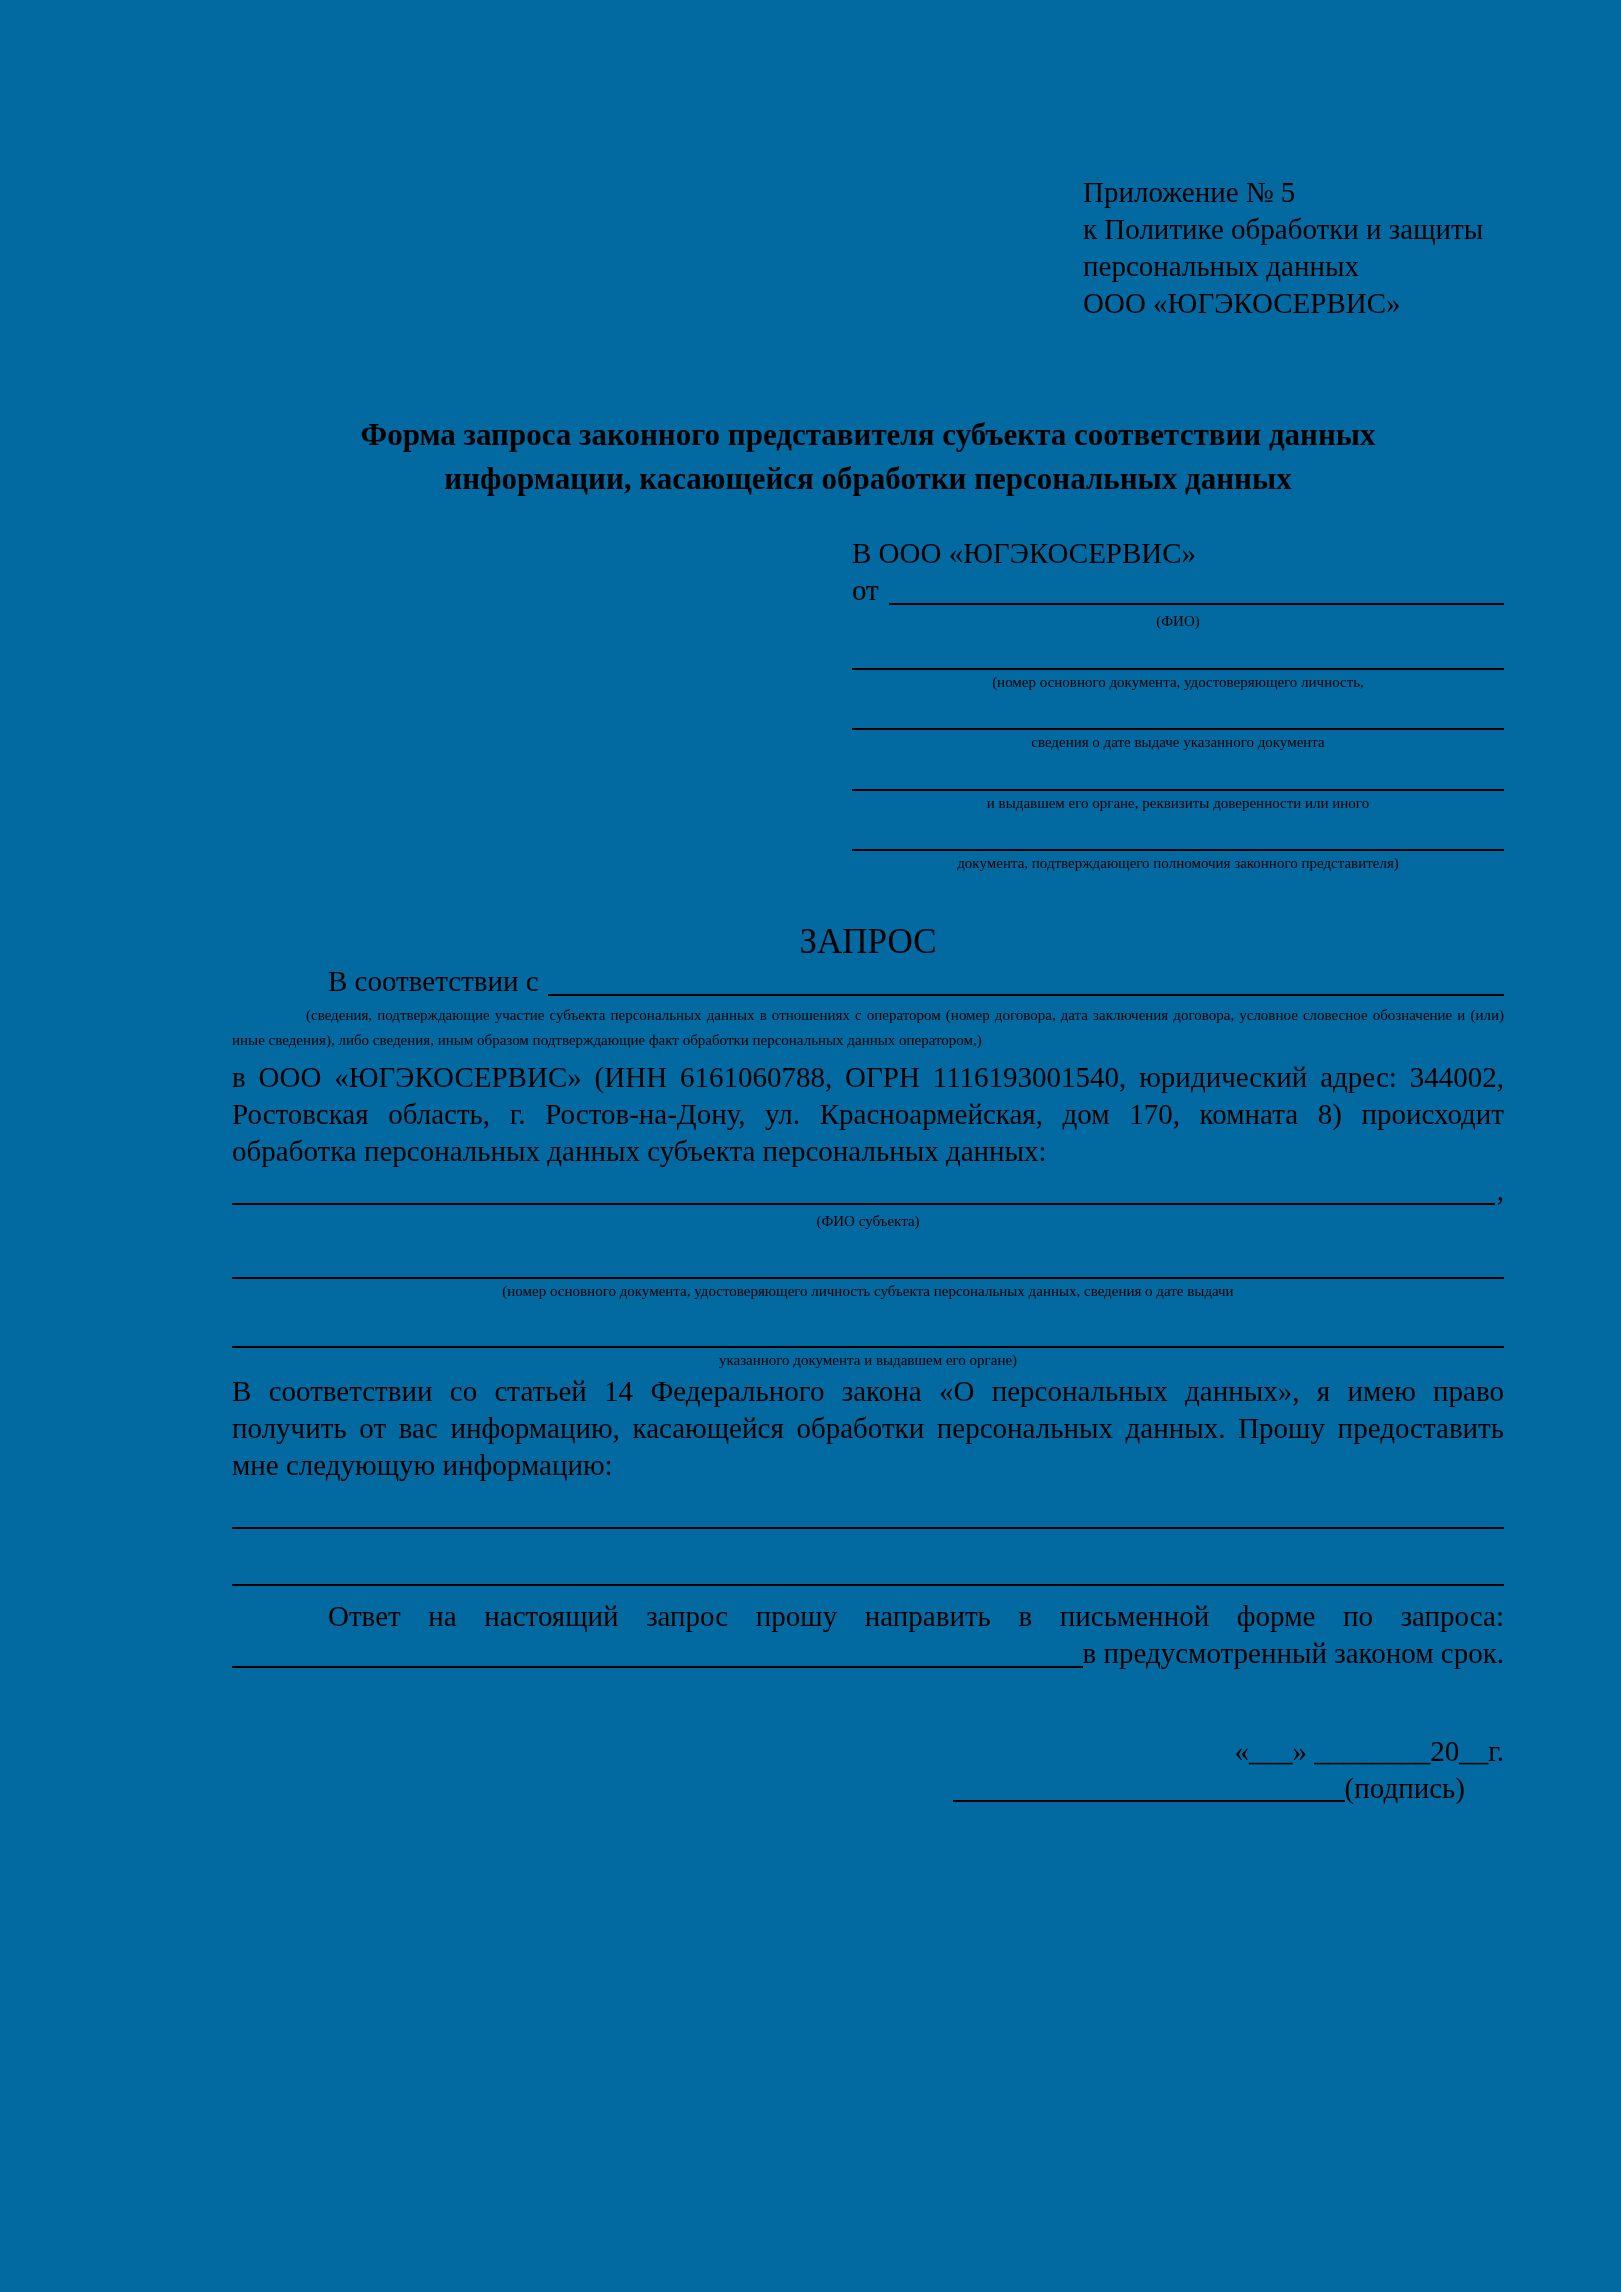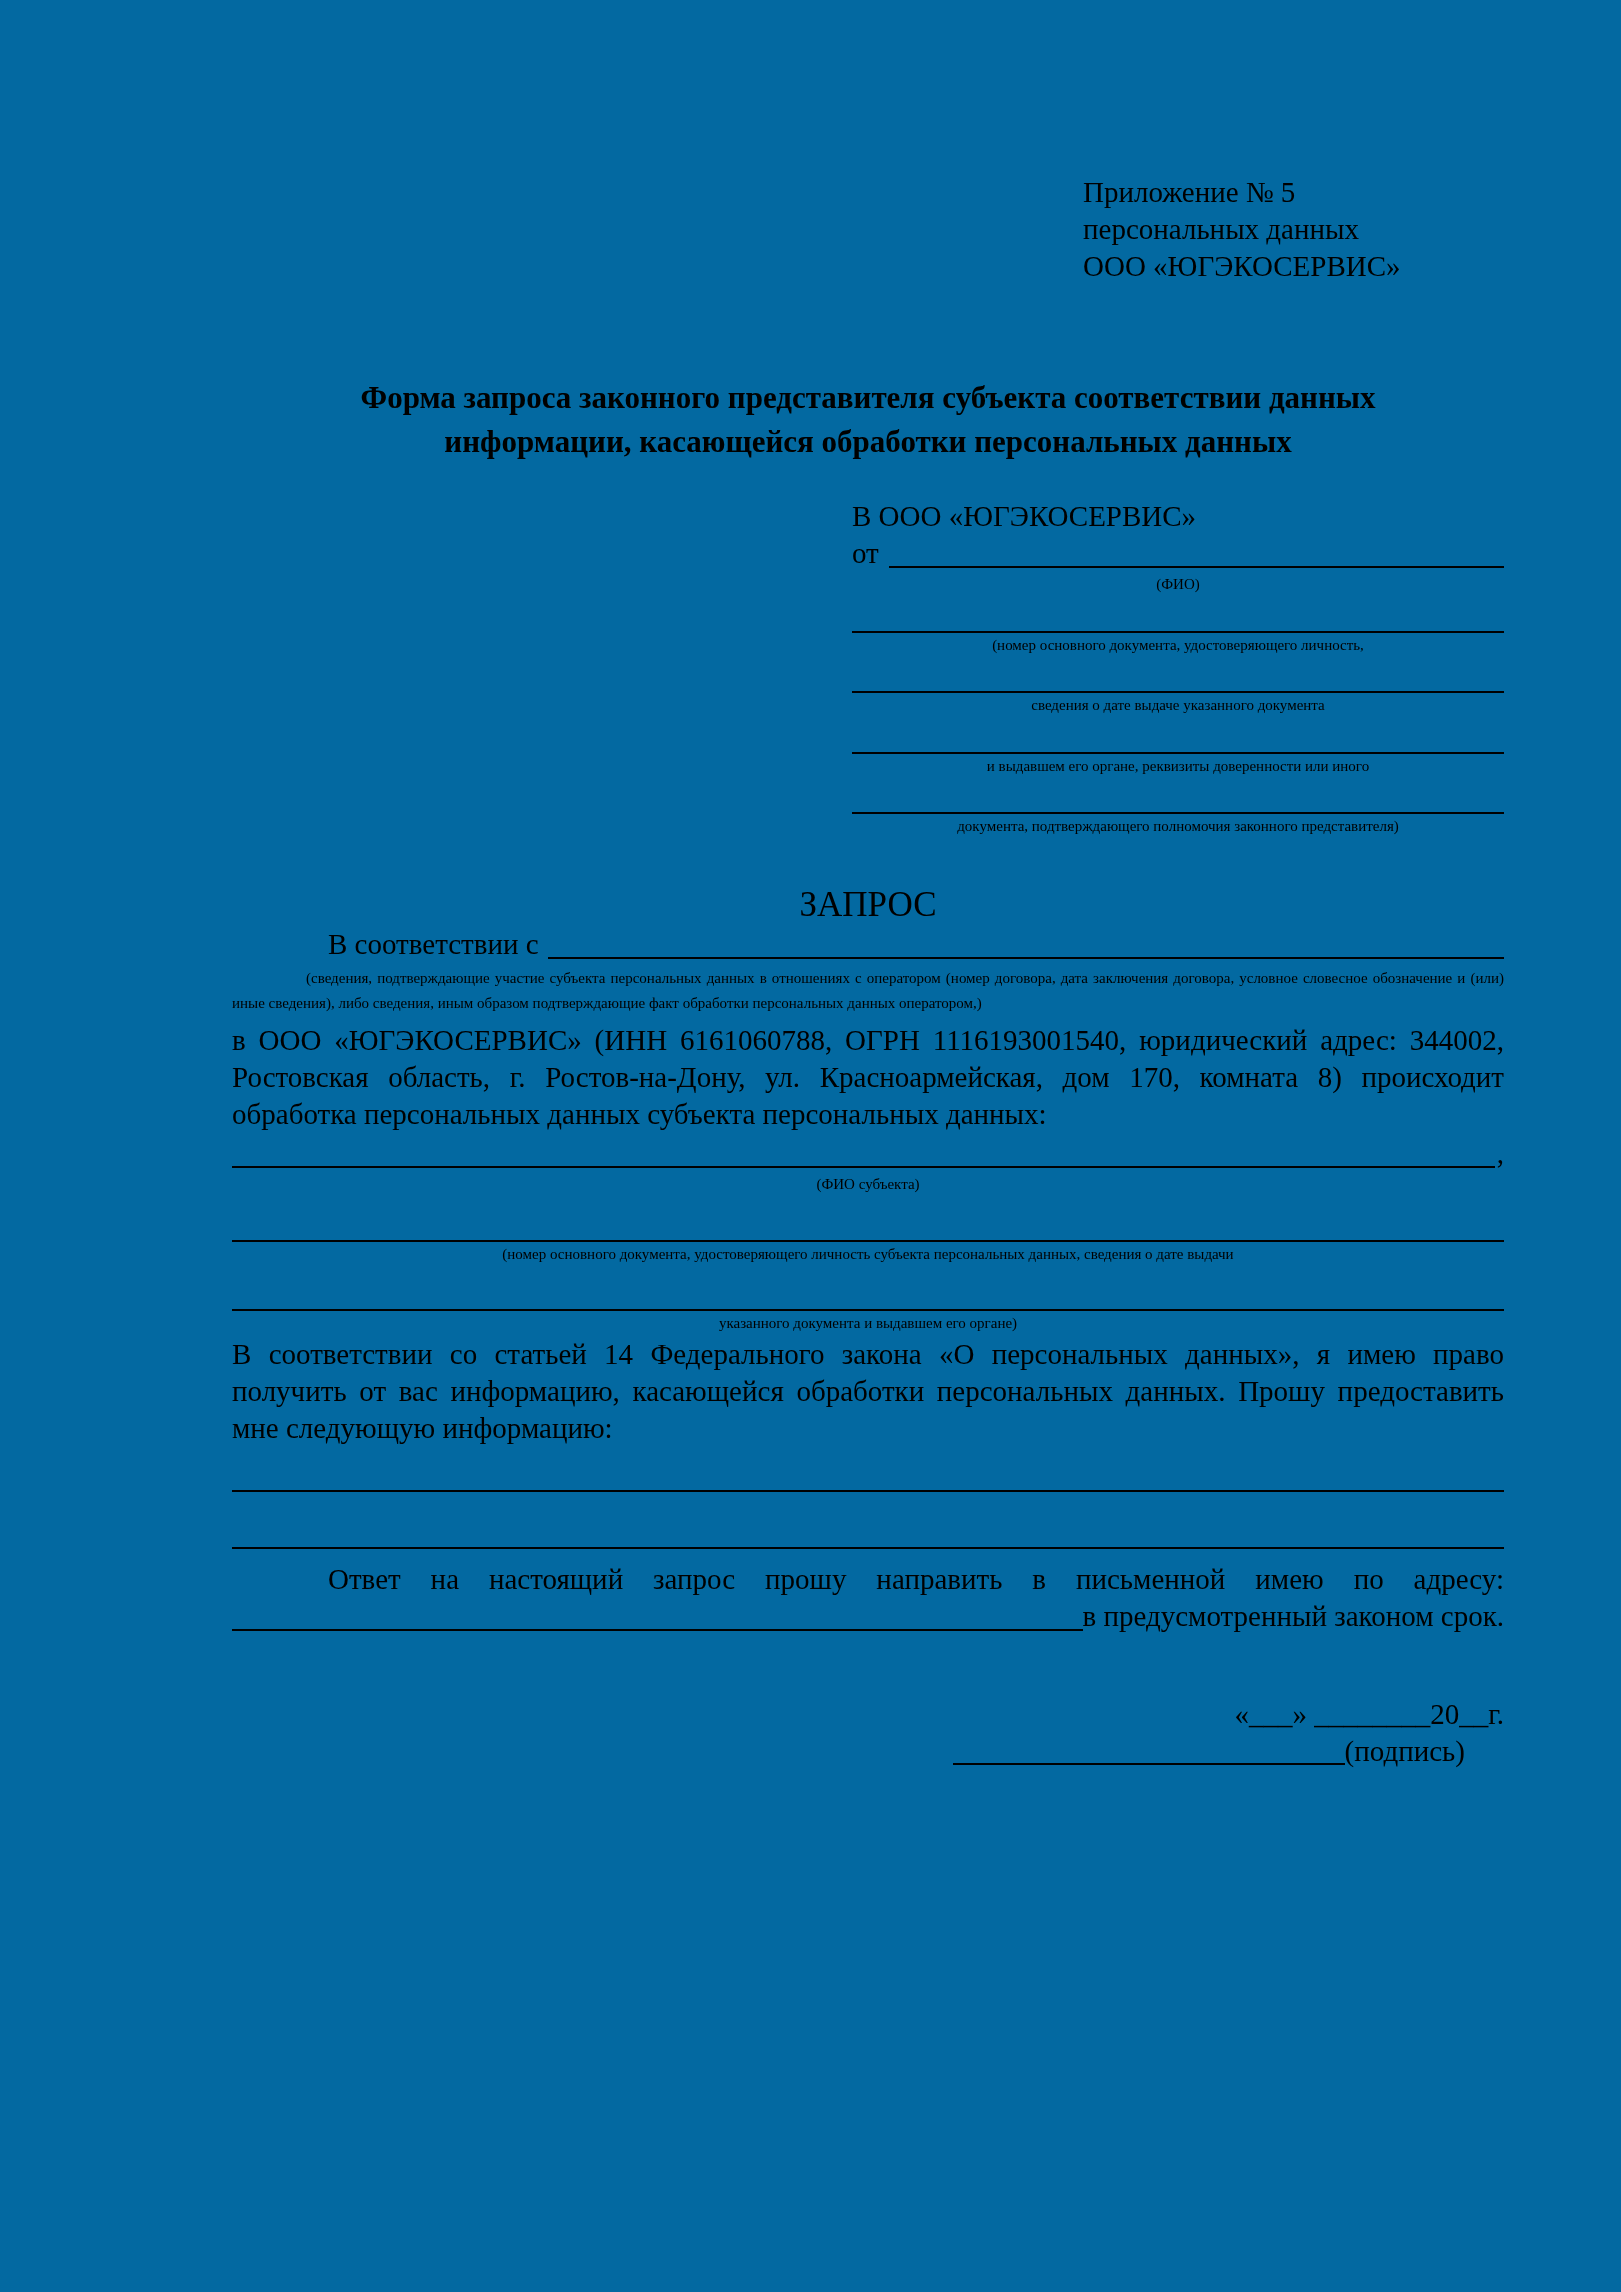--- a/index.html
+++ b/index.html
@@ -36,20 +36,21 @@
   .sign-right { display:flex; align-items:flex-end; margin-right:39px; }
   .sig-rule { width:392px; height:0; border-bottom:2.9px solid #000; margin-bottom:4.9px; }
 </style>
 </head>
 <body>
 
 <div class="page">
 
   <div class="appendix">
     <div class="line">Приложение № 5</div>
+    <div class="line">к Политике обработки и защиты</div>
     <div class="line">персональных данных</div>
     <div class="line">ООО «ЮГЭКОСЕРВИС»</div>
   </div>
 
   <div class="doc-title">
     <div>Форма запроса законного представителя субъекта соответствии данных</div>
     <div>информации, касающейся обработки персональных данных</div>
   </div>
 
   <div class="addressee">
@@ -94,21 +95,21 @@
   <div class="cap">(номер основного документа, удостоверяющего личность субъекта персональных данных, сведения о дате выдачи</div>
 
   <div class="blank tall1"></div>
   <div class="cap">указанного документа и выдавшем его органе)</div>
 
   <div class="para">В соответствии со статьей 14 Федерального закона «О персональных данных», я имею право получить от вас информацию, касающейся обработки персональных данных. Прошу предоставить мне следующую информацию:</div>
 
   <div class="blank tall1"></div>
   <div class="blank tall2"></div>
 
-  <div class="reply-para">Ответ на настоящий запрос прошу направить в письменной имею по адресу:</div>
+  <div class="reply-para">Ответ на настоящий запрос прошу направить в письменной форме по запроса:</div>
 
   <div class="fill-row">
     <span class="rule-flex no-gap"></span>
     <span class="tail">в предусмотренный законом срок.</span>
   </div>
 
   <div class="sign-row">
     <span>«___» ________20__г.</span>
     <span class="sign-right">
       <span class="sig-rule"></span>

